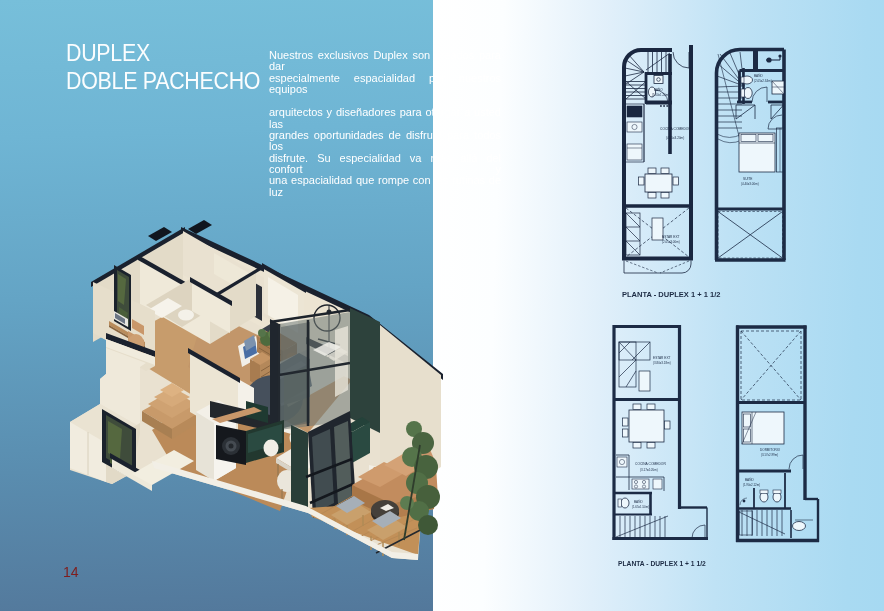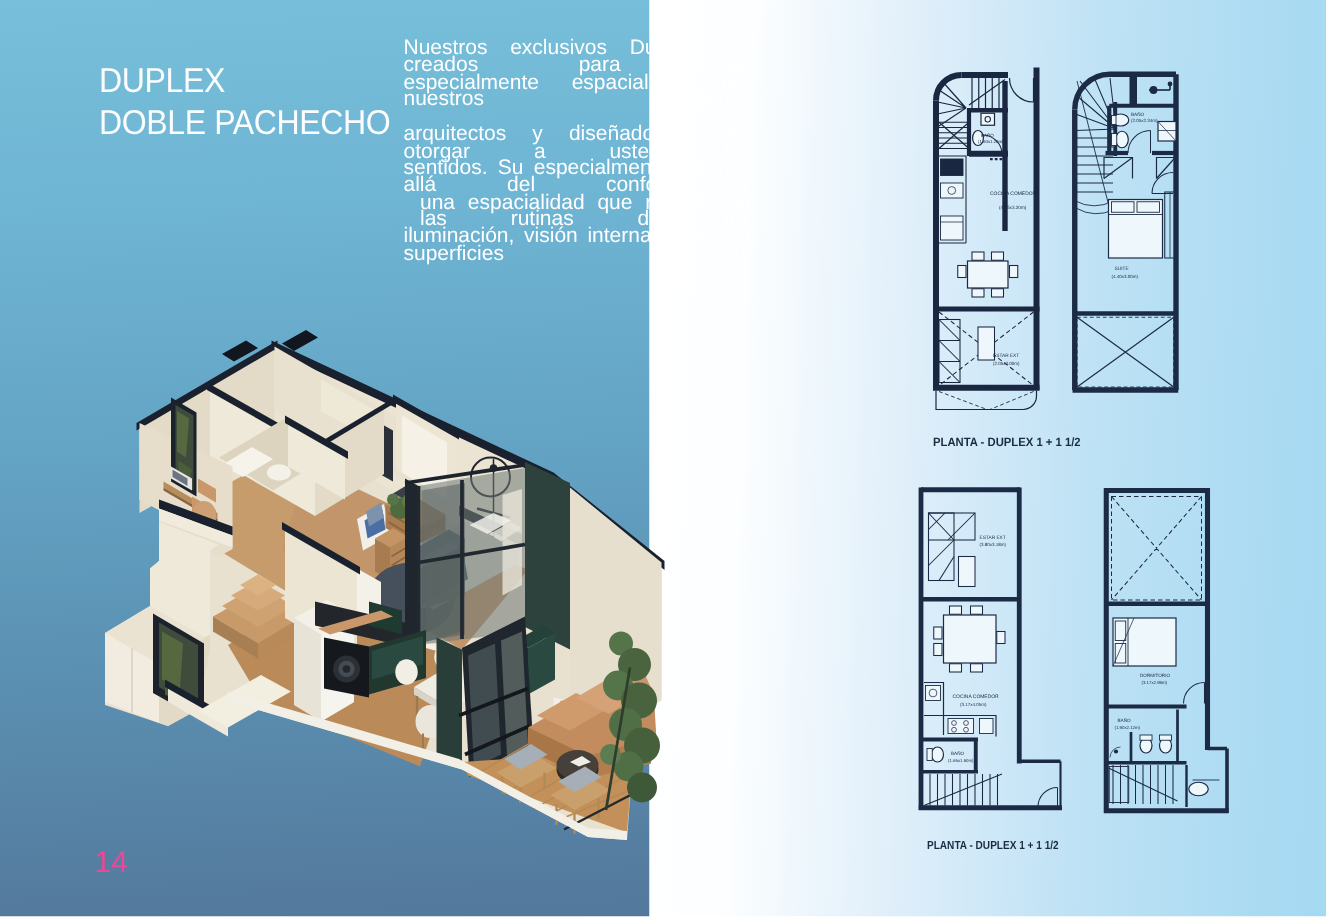--- a/index.html
+++ b/index.html
@@ -8,30 +8,30 @@
 </style>
 </head>
 <body>
 
 <div class="abs" style="left:0;top:0;width:433px;height:611px;background:linear-gradient(178deg,#77bfda 0%,#6fb5d4 22%,#64a4c5 48%,#5b90b2 72%,#53789b 100%);"></div>
 
 <div class="abs" style="left:433px;top:0;width:451px;height:611px;background:linear-gradient(92deg,#ffffff 0%,#fcfeff 15%,#e0effa 38%,#bfe2f5 64%,#a9daf2 92%,#a6d9f2 100%);"></div>
 
 <div class="abs" style="left:66px;top:39px;color:#fbfdfe;font-size:23px;line-height:28px;letter-spacing:-0.3px;transform:scaleX(0.93);transform-origin:0 0;">DUPLEX<br>DOBLE PACHECHO</div>
 
-<div class="abs" style="left:269px;top:26px;width:232px;color:#ffffff;font-size:14px;line-height:11.35px;">
+<div class="abs" style="left:269px;top:50px;width:232px;color:#ffffff;font-size:11px;line-height:11.35px;">
   <div style="text-align:justify;text-align-last:justify;">Nuestros exclusivos Duplex son creados para dar</div>
   <div style="text-align:justify;text-align-last:justify;">especialmente espacialidad por nuestros equipos</div>
   <div style="text-align:justify;text-align-last:justify;margin-top:12px;">arquitectos y diseñadores para otorgar a usted las</div>
-  <div style="text-align:justify;text-align-last:justify;">sentidos. Su especialmente va más allá del confort y</div>
-  <div style="text-align:justify;text-align-last:justify;margin-left:11px;">una espacialidad que rompe con las rutinas de luz</div>
-  <div style="text-align:justify;text-align-last:justify;">iluminación, visión interna y externa superficies de</div>
+  <div style="text-align:justify;text-align-last:justify;">grandes oportunidades de disfrute para todos los</div>
+  <div style="text-align:justify;text-align-last:justify;">disfrute. Su especialidad va más allá del confort y</div>
+  <div style="text-align:justify;text-align-last:justify;">una espacialidad que rompe con las rutinas de luz</div>
 </div>
 
-<div class="abs" style="left:63px;top:564px;color:#ec4899;font-size:20px;">14</div>
+<div class="abs" style="left:63px;top:564px;color:#7f1d1d;font-size:14px;">14</div>
 
 <svg class="abs" style="left:40px;top:215px;" width="420" height="360" viewBox="0 0 420 360">
 
   <polygon points="143,14 328,103 401,160 401,252 384,262 378,345 352,343 268,298 114,253 112,268 92,258 72,269 30,255 30,207 60,189 60,164 66,159 66,125 53,118 53,67" fill="#e9e1d0"></polygon>
 
   <g>
     <polygon points="143,14 328,103 401,160 401,215 143,67" fill="#ece4d2"></polygon>
     <polygon points="141,12 329,100 403,159 403,165 329,106 141,18" fill="#1a212e"></polygon>
   </g>
 

